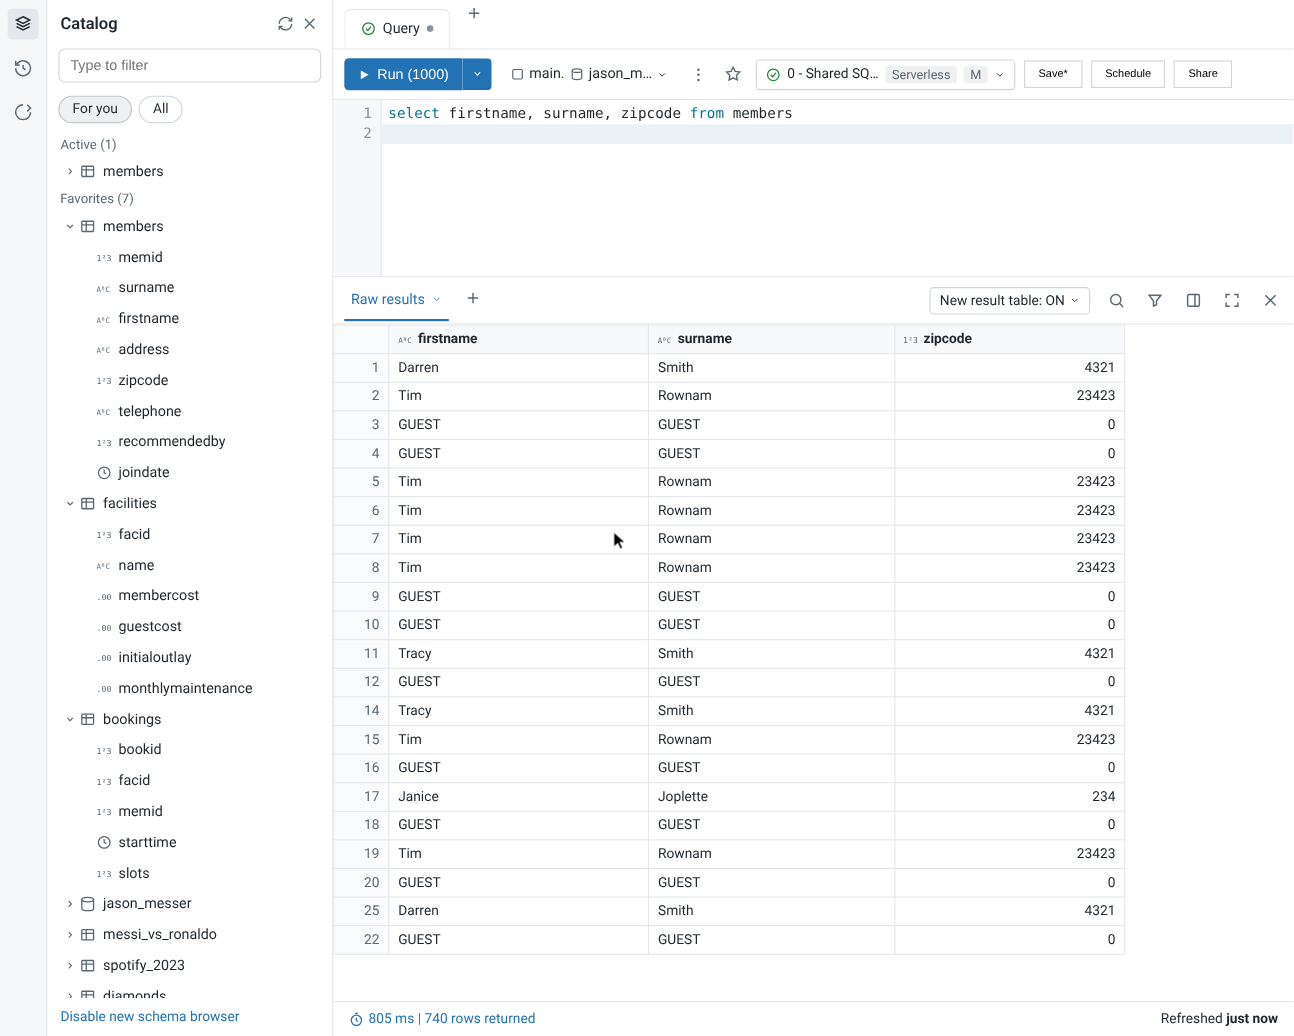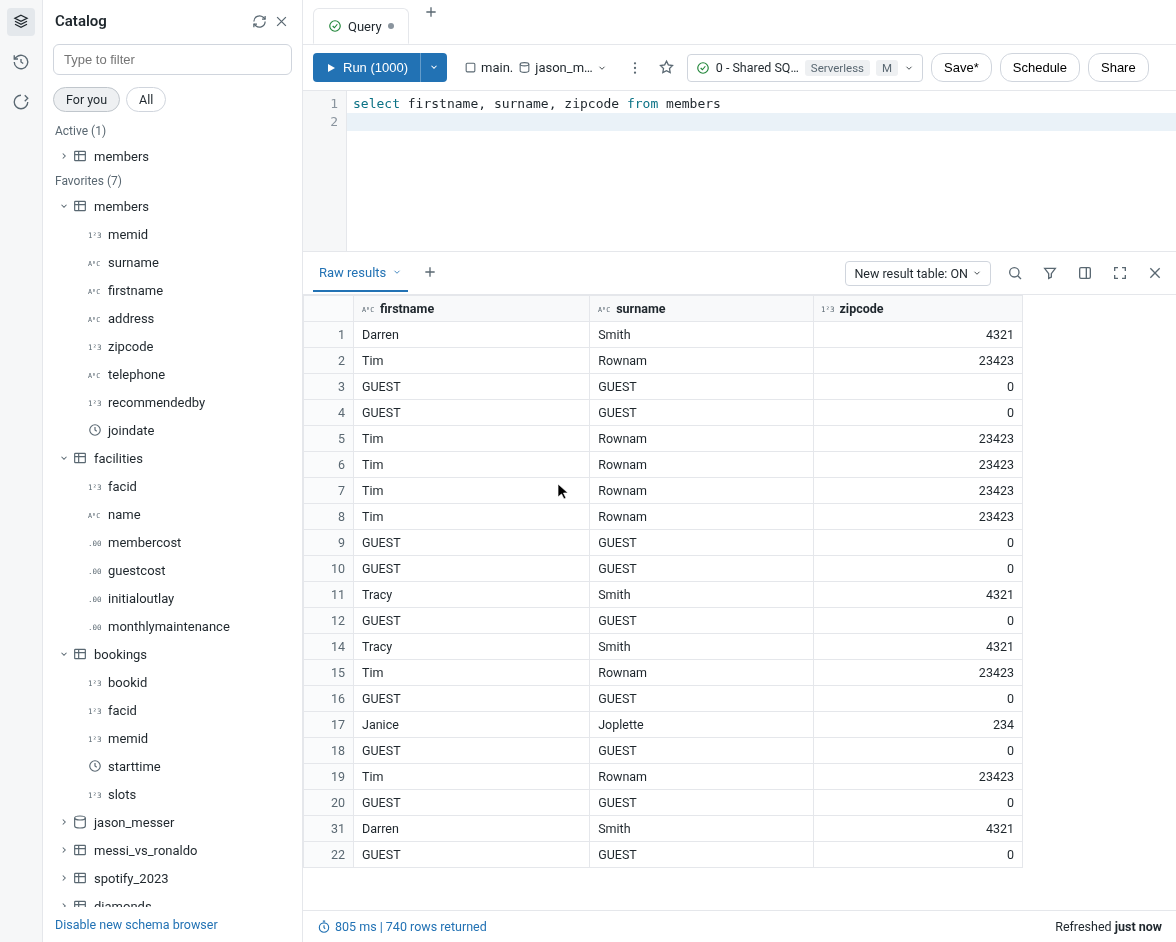--- a/index.html
+++ b/index.html
@@ -33,21 +33,21 @@
 .toolbar { display: flex; align-items: center; gap: 8px; padding: 8px 10px; border-bottom: 1px solid #e5e7eb; flex-wrap: nowrap; }
 .btn-run { background: #2272b4; color: #fff; border: none; border-radius: 4px 0 0 4px; padding: 7px 12px; font-size: 13px; display: flex; align-items: center; gap: 6px; cursor:pointer; }
 .btn-run-dd { background: #2272b4; color:#fff; border:none; border-left:1px solid rgba(255,255,255,0.3); border-radius:0 4px 4px 0; padding:7px 8px; cursor:pointer; }
 .runwrap { display:flex; }
 .ctx { display: flex; align-items: center; gap: 4px; padding: 4px 8px; border-radius: 4px; cursor: pointer; }
 .ctx .smic { width:14px; height:14px; display:flex; align-items:center; justify-content:center; color:#5a6872; }
 .tbic { width:24px; height:24px; display:flex; align-items:center; justify-content:center; color:#5a6872; cursor:pointer; }
 .compute { display:flex; align-items:center; gap:6px; border:1px solid #d0d5dd; border-radius:4px; padding:5px 8px; cursor:pointer; font-size:12.5px; }
 .compute .green { color:#22863a; width:14px;height:14px;display:flex;align-items:center;justify-content:center; }
 .badge { background:#eef0f2; padding:1px 6px; border-radius:3px; font-size:11.5px; color:#5a6872; }
-.tbtn { border:1px solid #d0d5dd; background:#fff; padding:6px 12px; border-radius:12px; cursor:pointer; font-size:13px; }
+.tbtn { border:1px solid #d0d5dd; background:#fff; padding:6px 12px; border-radius:0; cursor:pointer; font-size:10px; }
 .editor { display:flex; flex:0 0 160px; font-family: "SF Mono", Consolas, Monaco, monospace; font-size:13px; overflow:hidden; }
 .gutter { background:#f6f7f8; color:#8a949e; width:44px; text-align:right; padding:4px 8px 4px 4px; border-right:1px solid #e5e7eb; }
 .gutter div { height:18px; line-height:18px; }
 .code { padding:4px 6px; position:relative; flex:1; }
 .code .line { height:18px; line-height:18px; white-space:pre; }
 .code .curline { background:#eaf2f8; position:absolute; left:0; right:0; height:18px; top:22px; }
 .kw { color:#0b7285; }
 .results-tabs { display:flex; align-items:center; border-top:1px solid #e5e7eb; border-bottom:1px solid #e5e7eb; padding:0 10px; height:44px; }
 .rtab { display:flex; align-items:center; gap:6px; padding:10px 6px; border-bottom:2px solid #2272b4; color:#2272b4; cursor:pointer; }
 .rtab-add { margin-left:14px; color:#5a6872; cursor:pointer; }
@@ -684,21 +684,21 @@
             <td>Rownam</td>
             <td class="num">23423</td>
           </tr>
           <tr>
             <td class="rn">20</td>
             <td>GUEST</td>
             <td>GUEST</td>
             <td class="num">0</td>
           </tr>
           <tr>
-            <td class="rn">31</td>
+            <td class="rn">25</td>
             <td>Darren</td>
             <td>Smith</td>
             <td class="num">4321</td>
           </tr>
           <tr>
             <td class="rn">22</td>
             <td>GUEST</td>
             <td>GUEST</td>
             <td class="num">0</td>
           </tr>

